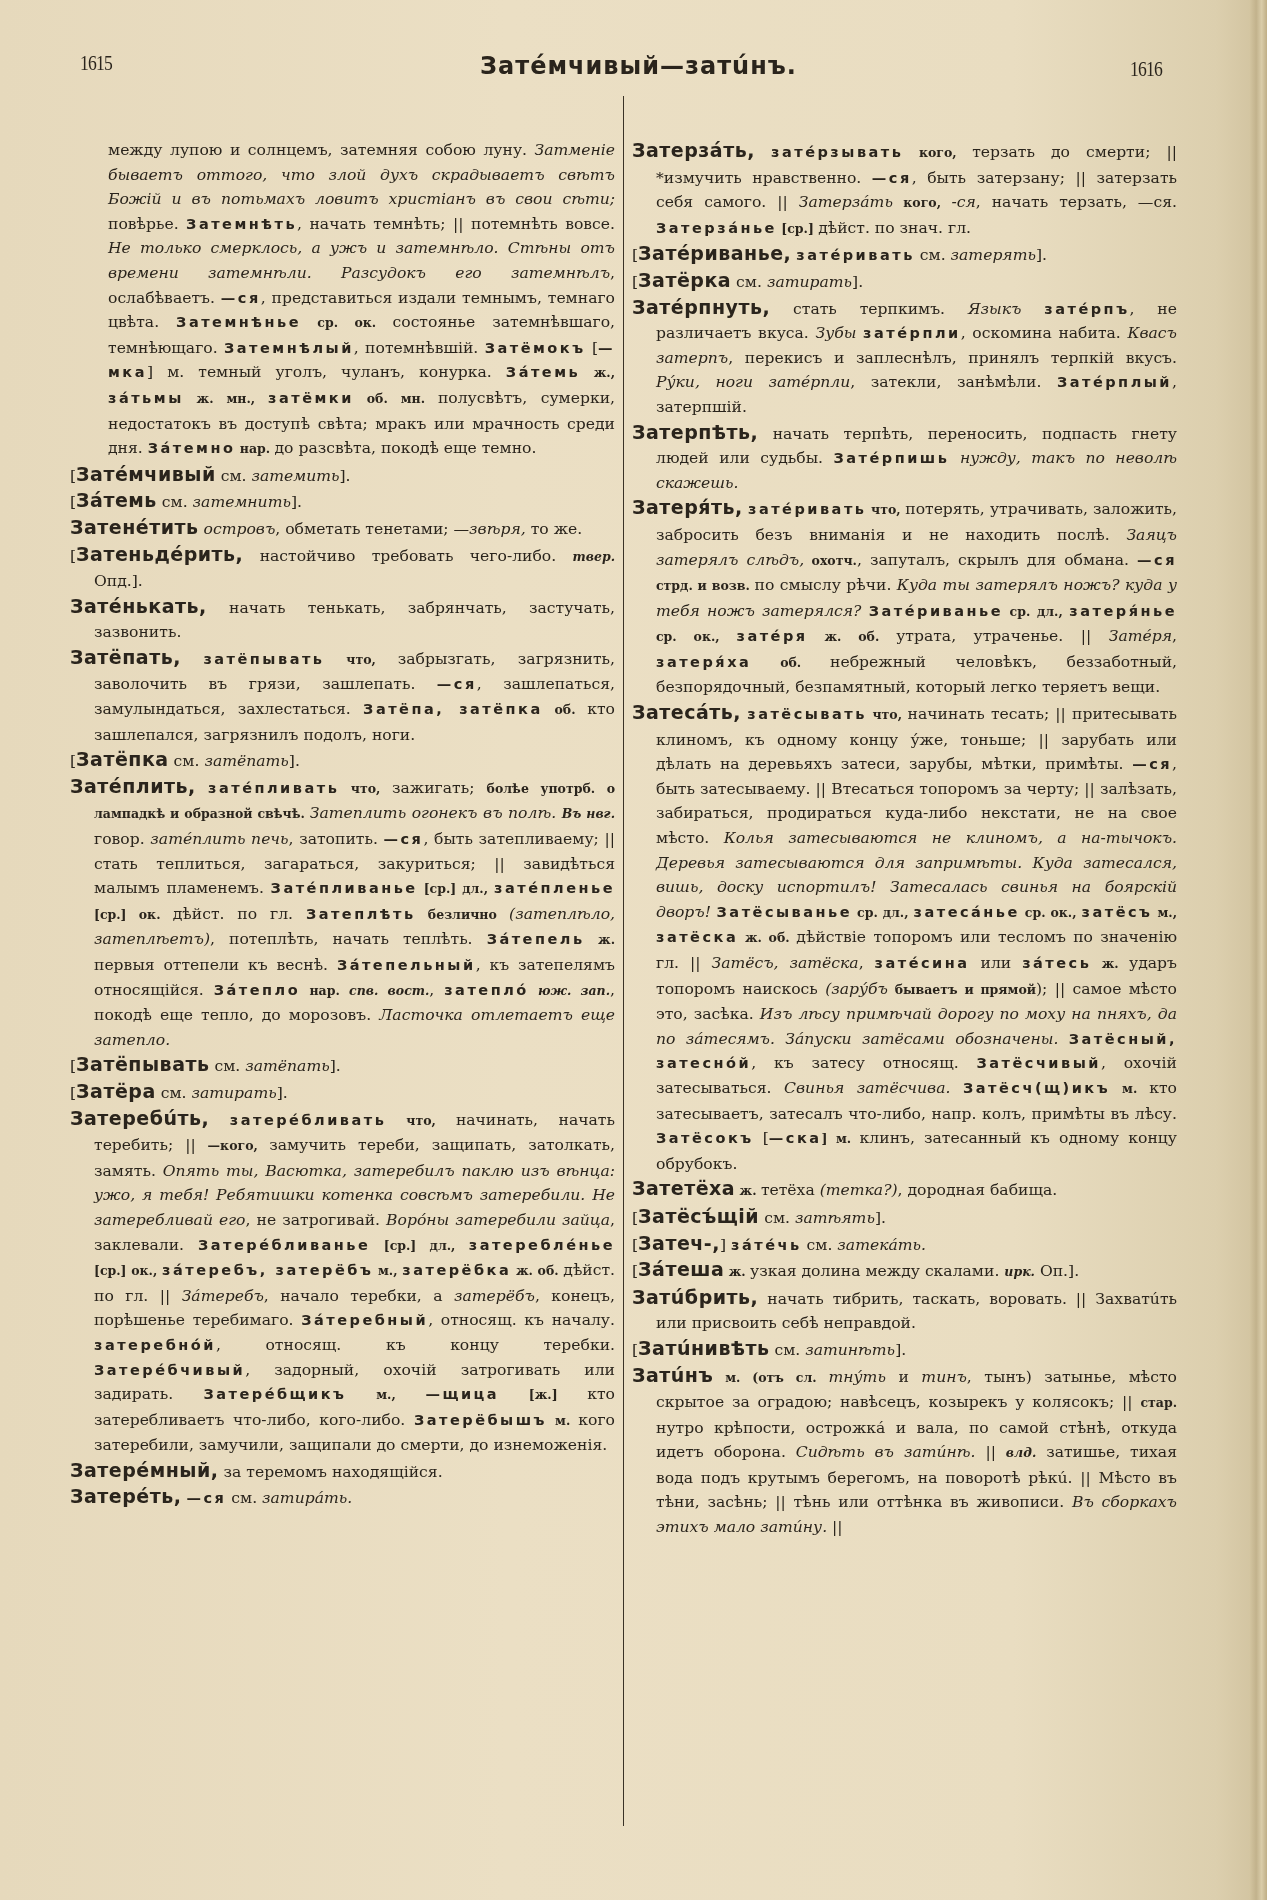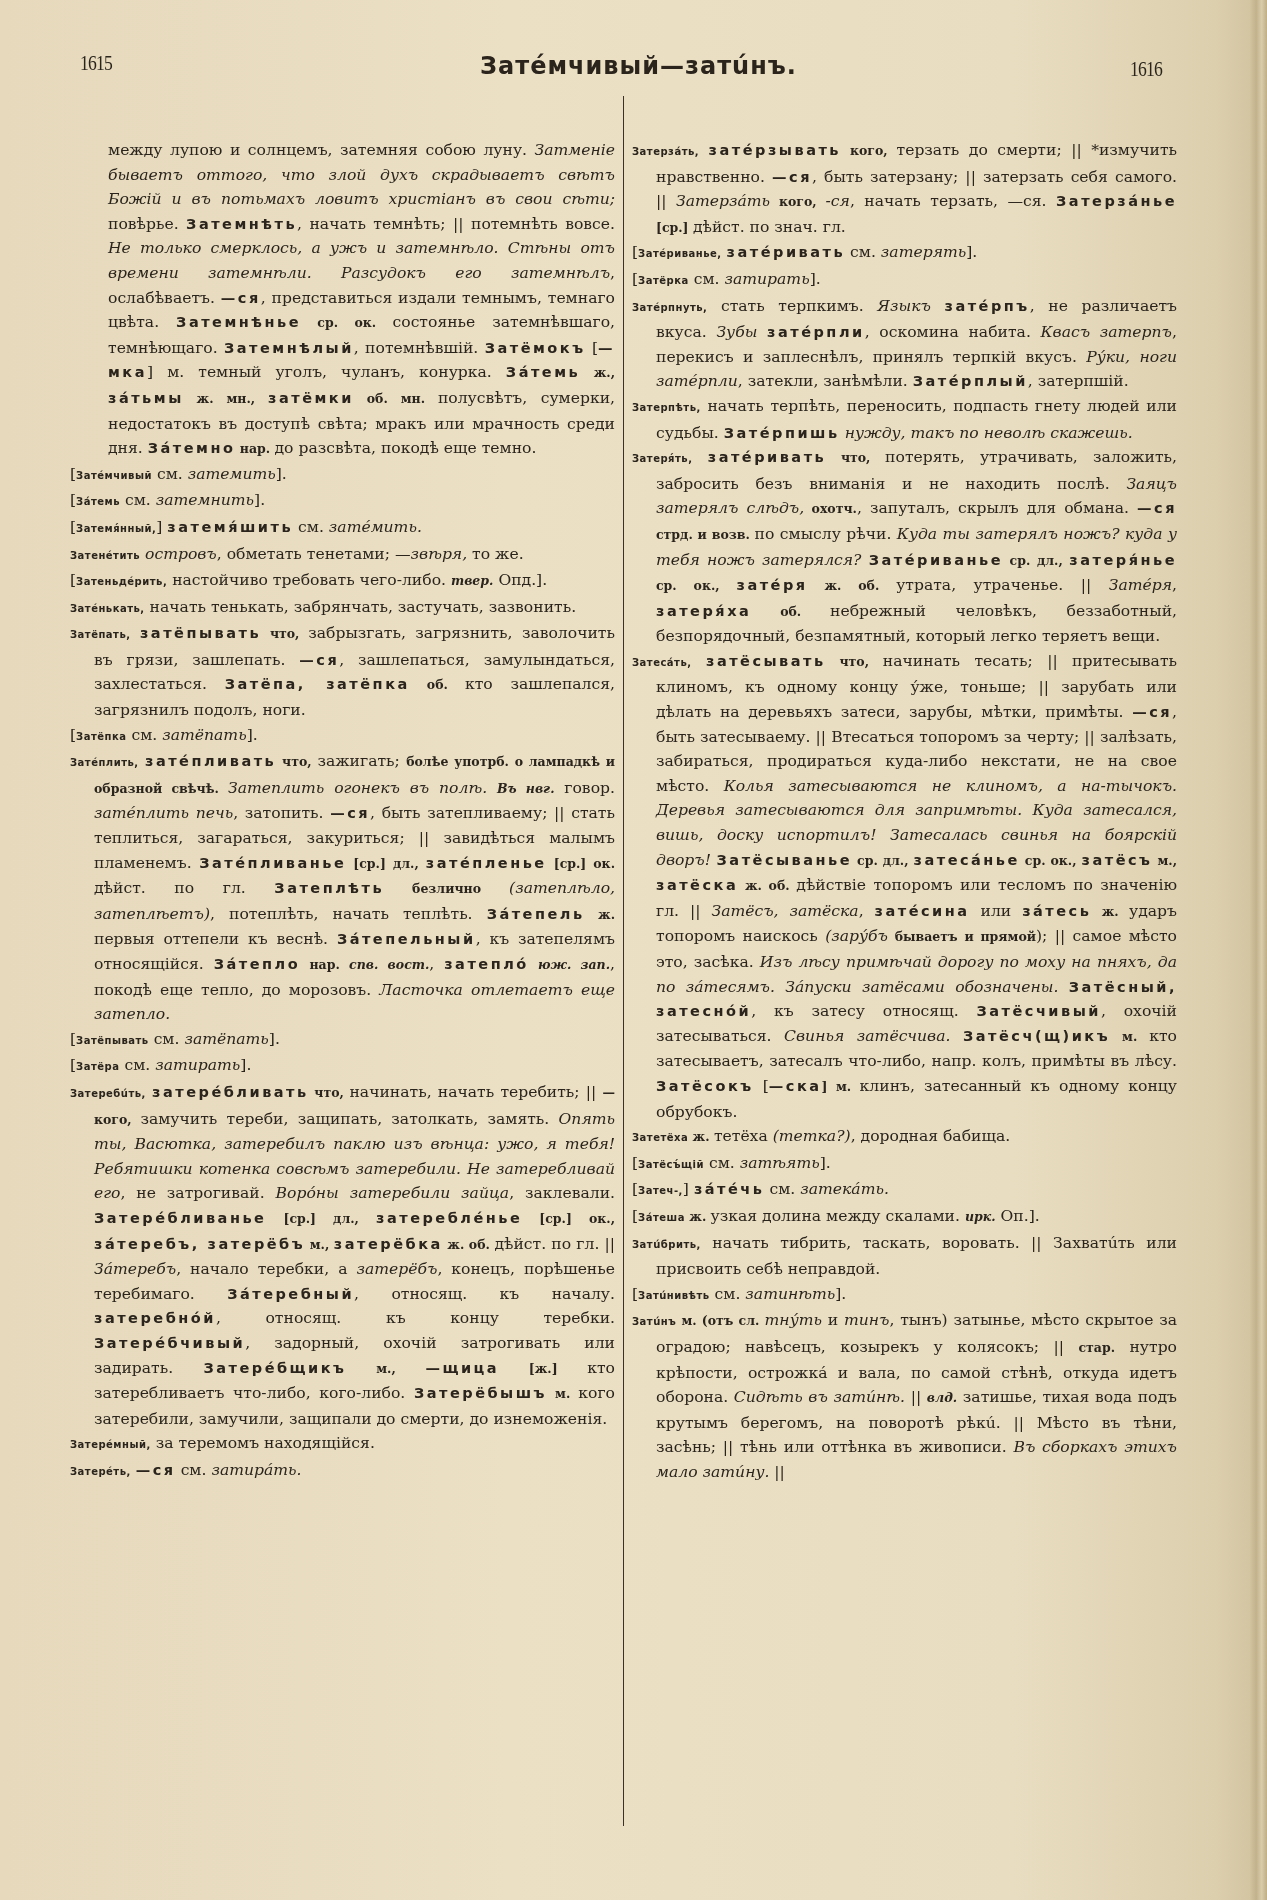--- a/index.html
+++ b/index.html
@@ -85,21 +85,21 @@
       margin: 0;
     }
     .entry.cont {
       padding-left: 38px;
       text-indent: 0;
     }
     .hw {
       font-family: "DejaVu Sans", sans-serif;
       font-weight: bold;
       letter-spacing: 0.5px;
-      font-size: 10px;
+      font-size: 19px;
     }
     .sub {
       font-family: "DejaVu Sans", sans-serif;
       font-weight: bold;
       letter-spacing: 2.5px;
       font-size: 14.5px;
     }
     .it { font-style: italic; }
     .sm { font-size: 12.5px; font-weight: bold; }
   </style>
@@ -111,21 +111,20 @@
 <div class="header">
   <span class="page-num-left">1615</span>
   <span class="running-head">Затéмчивый—затúнъ.</span>
   <span class="page-num-right">1616</span>
 </div>
 
 <div class="column col-left" id="col-left">
     <p class="entry cont"><span>между лупою и солнцемъ, затемняя собою луну. </span><span class="it">Затменіе бываетъ оттого, что злой духъ скрадываетъ свѣтъ Божій и въ потьмахъ ловитъ христіанъ въ свои сѣти;</span><span> повѣрье. </span><span class="sub">Затемнѣть</span><span>, начать темнѣть; || потемнѣть вовсе. </span><span class="it">Не только смерклось, а ужъ и затемнѣло. Стѣны отъ времени затемнѣли. Разсудокъ его затемнѣлъ</span><span>, ослабѣваетъ. </span><span class="sub">—ся</span><span>, представиться издали темнымъ, темнаго цвѣта. </span><span class="sub">Затемнѣнье</span><span class="sm"> ср. ок. </span><span>состоянье затемнѣвшаго, темнѣющаго. </span><span class="sub">Затемнѣлый</span><span>, потемнѣвшій. </span><span class="sub">Затёмокъ</span><span> [</span><span class="sub">—мка</span><span>] м. темный уголъ, чуланъ, конурка. </span><span class="sub">Зáтемь</span><span class="sm"> ж., </span><span class="sub">зáтьмы</span><span class="sm"> ж. мн., </span><span class="sub">затёмки</span><span class="sm"> об. мн. </span><span>полусвѣтъ, сумерки, недостатокъ въ доступѣ свѣта; мракъ или мрачность среди дня. </span><span class="sub">Зáтемно</span><span class="sm"> нар. </span><span>до разсвѣта, покодѣ еще темно.</span></p>
     <p class="entry"><span>[</span><span class="hw">Затéмчивый</span><span> см. </span><span class="it">затемить</span><span>].</span></p>
     <p class="entry"><span>[</span><span class="hw">Зáтемь</span><span> см. </span><span class="it">затемнить</span><span>].</span></p>
-    <p class="entry"><span>[</span><span class="hw">Затемя́нный,</span><span>] </span><span class="sub">затемя́шить</span><span> см. </span><span class="it">затéмить.</span></p>
     <p class="entry"><span class="hw">Затенéтить</span><span> </span><span class="it">островъ</span><span>, обметать тенетами; </span><span class="it">—звѣря,</span><span> то же.</span></p>
     <p class="entry"><span>[</span><span class="hw">Затеньдéрить,</span><span> настойчиво требовать чего-либо. </span><span class="it sm">твер.</span><span> Опд.].</span></p>
     <p class="entry"><span class="hw">Затéнькать,</span><span> начать тенькать, забрянчать, застучать, зазвонить.</span></p>
     <p class="entry"><span class="hw">Затёпать,</span><span> </span><span class="sub">затёпывать</span><span class="sm"> что, </span><span>забрызгать, загрязнить, заволочить въ грязи, зашлепать. </span><span class="sub">—ся</span><span>, зашлепаться, замулындаться, захлестаться. </span><span class="sub">Затёпа, затёпка</span><span class="sm"> об. </span><span>кто зашлепался, загрязнилъ подолъ, ноги.</span></p>
     <p class="entry"><span>[</span><span class="hw">Затёпка</span><span> см. </span><span class="it">затёпать</span><span>].</span></p>
     <p class="entry"><span class="hw">Затéплить,</span><span> </span><span class="sub">затéпливать</span><span class="sm"> что, </span><span>зажигать; </span><span class="sm">болѣе употрб. о лампадкѣ и образной свѣчѣ. </span><span class="it">Затеплить огонекъ въ полѣ.</span><span> </span><span class="it sm">Въ нвг.</span><span> говор. </span><span class="it">затéплить печь</span><span>, затопить. </span><span class="sub">—ся</span><span>, быть затепливаему; || стать теплиться, загараться, закуриться; || завидѣться малымъ пламенемъ. </span><span class="sub">Затéпливанье</span><span class="sm"> [ср.] дл., </span><span class="sub">затéпленье</span><span class="sm"> [ср.] ок. </span><span>дѣйст. по гл. </span><span class="sub">Затеплѣть</span><span class="sm"> безлично </span><span class="it">(затеплѣло, затеплѣетъ)</span><span>, потеплѣть, начать теплѣть. </span><span class="sub">Зáтепель</span><span class="sm"> ж. </span><span>первыя оттепели къ веснѣ. </span><span class="sub">Зáтепельный</span><span>, къ затепелямъ относящійся. </span><span class="sub">Зáтепло</span><span class="sm"> нар. </span><span class="it sm">спв. вост.</span><span>, </span><span class="sub">затепло́</span><span class="it sm"> юж. зап.</span><span>, покодѣ еще тепло, до морозовъ. </span><span class="it">Ласточка отлетаетъ еще затепло.</span></p>
     <p class="entry"><span>[</span><span class="hw">Затёпывать</span><span> см. </span><span class="it">затёпать</span><span>].</span></p>
     <p class="entry"><span>[</span><span class="hw">Затёра</span><span> см. </span><span class="it">затирать</span><span>].</span></p>
     <p class="entry"><span class="hw">Затеребúть,</span><span> </span><span class="sub">затерéбливать</span><span class="sm"> что, </span><span>начинать, начать теребить; || </span><span class="sm">—кого, </span><span>замучить тереби, защипать, затолкать, замять. </span><span class="it">Опять ты, Васютка, затеребилъ паклю изъ вѣнца: ужо, я тебя! Ребятишки котенка совсѣмъ затеребили. Не затеребливай его</span><span>, не затрогивай. </span><span class="it">Воро́ны затеребили зайца</span><span>, заклевали. </span><span class="sub">Затерéбливанье</span><span class="sm"> [ср.] дл., </span><span class="sub">затереблéнье</span><span class="sm"> [ср.] ок., </span><span class="sub">зáтеребъ, затерёбъ</span><span class="sm"> м., </span><span class="sub">затерёбка</span><span class="sm"> ж. об. </span><span>дѣйст. по гл. || </span><span class="it">Зáтеребъ</span><span>, начало теребки, а </span><span class="it">затерёбъ</span><span>, конецъ, порѣшенье теребимаго. </span><span class="sub">Зáтеребный</span><span>, относящ. къ началу. </span><span class="sub">затеребнóй</span><span>, относящ. къ концу теребки. </span><span class="sub">Затерéбчивый</span><span>, задорный, охочій затрогивать или задирать. </span><span class="sub">Затерéбщикъ</span><span class="sm"> м., </span><span class="sub">—щица</span><span class="sm"> [ж.] </span><span>кто затеребливаетъ что-либо, кого-либо. </span><span class="sub">Затерёбышъ</span><span class="sm"> м. </span><span>кого затеребили, замучили, защипали до смерти, до изнеможенія.</span></p>
     <p class="entry"><span class="hw">Затерéмный,</span><span> за теремомъ находящійся.</span></p>

